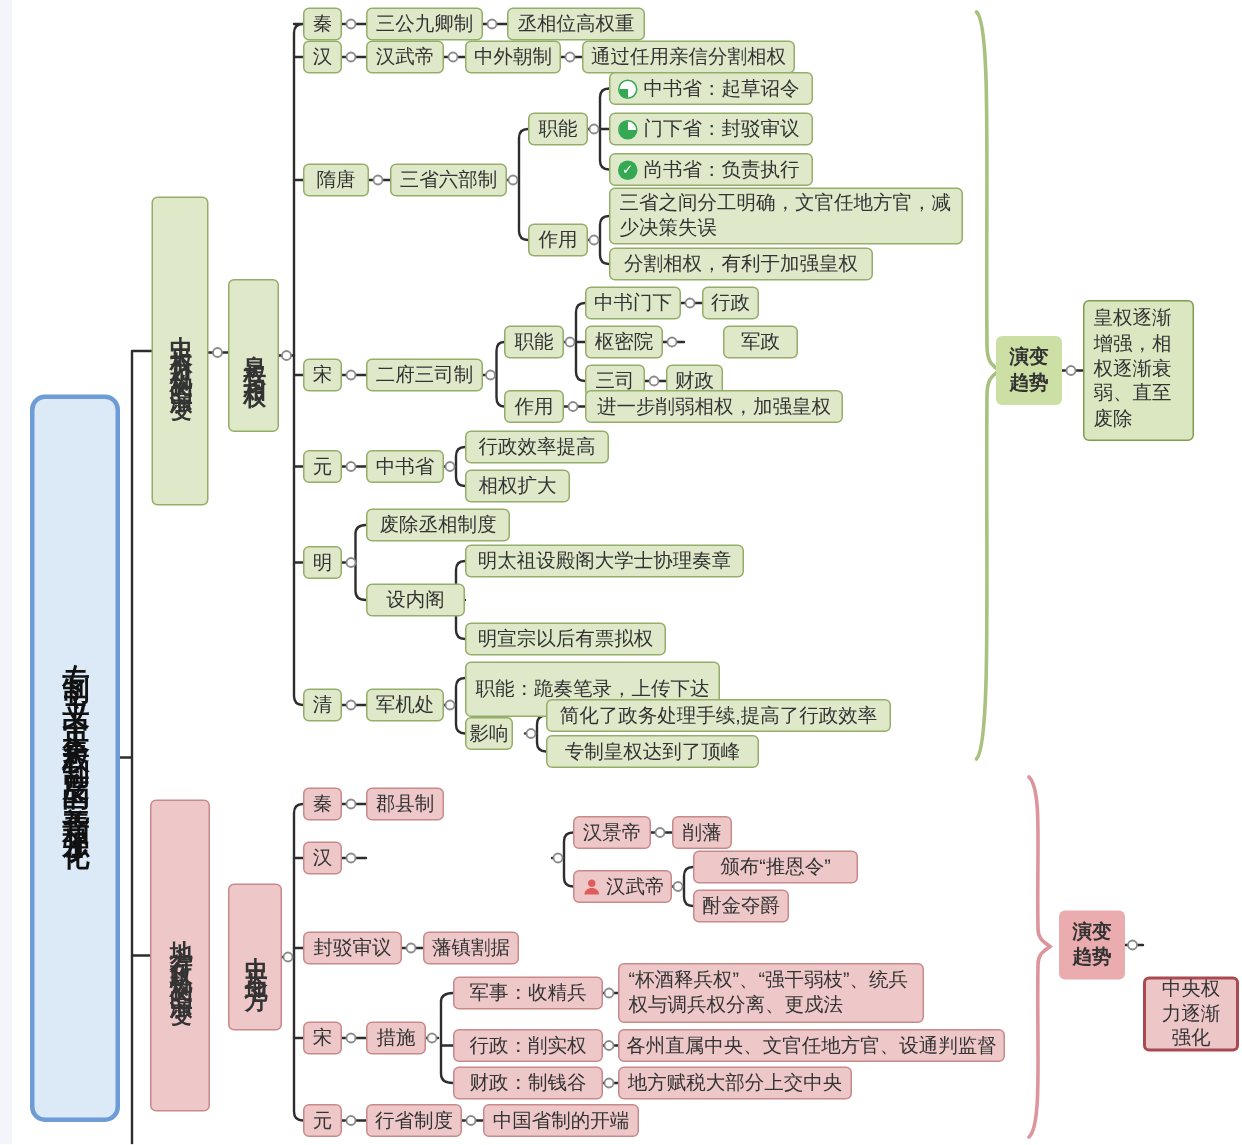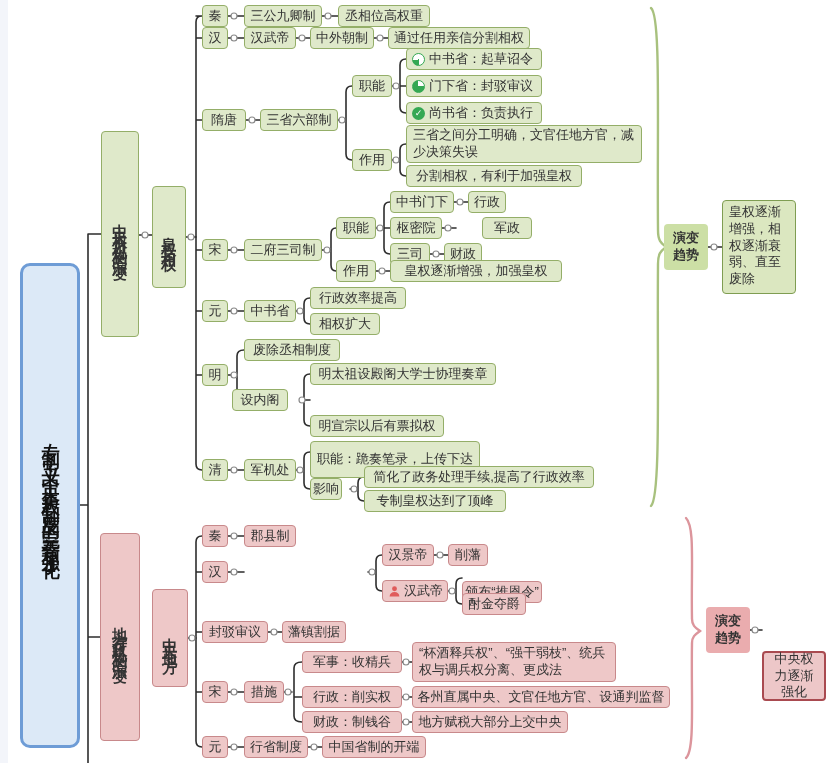--- a/index.html
+++ b/index.html
@@ -162,30 +162,30 @@
   <div class="node g" style="left:202px;top:239px;width:26px;height:22px">宋</div>
   <div class="node g" style="left:244px;top:239px;width:78px;height:22px">二府三司制</div>
   <div class="node g" style="left:336px;top:217px;width:40px;height:22px">职能</div>
   <div class="node g" style="left:390px;top:191px;width:64px;height:22px">中书门下</div>
   <div class="node g" style="left:468px;top:191px;width:38px;height:22px">行政</div>
   <div class="node g" style="left:390px;top:217px;width:52px;height:22px">枢密院</div>
   <div class="node g" style="left:482px;top:217px;width:50px;height:22px">军政</div>
   <div class="node g" style="left:390px;top:243px;width:40px;height:22px">三司</div>
   <div class="node g" style="left:444px;top:243px;width:38px;height:22px">财政</div>
   <div class="node g" style="left:336px;top:260px;width:40px;height:22px">作用</div>
-  <div class="node g" style="left:390px;top:260px;width:172px;height:22px">皇权逐渐增强，加强皇权</div>
+  <div class="node g" style="left:390px;top:260px;width:172px;height:22px">进一步削弱相权，加强皇权</div>
 
   <div class="node g" style="left:202px;top:300px;width:26px;height:22px">元</div>
   <div class="node g" style="left:244px;top:300px;width:52px;height:22px">中书省</div>
   <div class="node g" style="left:310px;top:287px;width:96px;height:22px">行政效率提高</div>
   <div class="node g" style="left:310px;top:313px;width:70px;height:22px">相权扩大</div>
 
   <div class="node g" style="left:202px;top:364px;width:26px;height:22px">明</div>
   <div class="node g" style="left:244px;top:339px;width:96px;height:22px">废除丞相制度</div>
-  <div class="node g" style="left:232px;top:389px;width:56px;height:22px">设内阁</div>
+  <div class="node g" style="left:244px;top:389px;width:66px;height:22px">设内阁</div>
   <div class="node g" style="left:310px;top:363px;width:186px;height:22px">明太祖设殿阁大学士协理奏章</div>
   <div class="node g" style="left:310px;top:415px;width:134px;height:22px">明宣宗以后有票拟权</div>
 
   <div class="node g" style="left:202px;top:459px;width:26px;height:22px">清</div>
   <div class="node g" style="left:244px;top:459px;width:52px;height:22px">军机处</div>
   <div class="node g" style="left:310px;top:441px;width:170px;height:37px">职能：跪奏笔录，上传下达</div>
   <div class="node g" style="left:310px;top:478px;width:32px;height:22px">影响</div>
   <div class="node g" style="left:364px;top:466px;width:230px;height:22px">简化了政务处理手续,提高了行政效率</div>
   <div class="node g" style="left:364px;top:490px;width:142px;height:22px">专制皇权达到了顶峰</div>
 
@@ -198,21 +198,21 @@
   <div class="node p" style="left:202px;top:561px;width:26px;height:22px">汉</div>
   <div class="node p" style="left:382px;top:544px;width:52px;height:22px">汉景帝</div>
   <div class="node p" style="left:448px;top:544px;width:40px;height:22px">削藩</div>
   <div class="node p row" style="left:382px;top:580px;width:66px;height:22px">
     <svg class="person" viewBox="0 0 24 24">
         <circle cx="12" cy="7" r="4.5" fill="#e05b5b"></circle>
         <path d="M3 21c0-5 4-8 9-8s9 3 9 8z" fill="#e05b5b"></path>
       </svg>
     <span>汉武帝</span>
   </div>
-  <div class="node p" style="left:462px;top:581px;width:80px;height:22px">颁布“推恩令”</div>
+  <div class="node p" style="left:462px;top:567px;width:110px;height:22px">颁布“推恩令”</div>
   <div class="node p" style="left:462px;top:593px;width:64px;height:22px">酎金夺爵</div>
 
   <div class="node p" style="left:202px;top:621px;width:66px;height:22px">封驳审议</div>
   <div class="node p" style="left:282px;top:621px;width:64px;height:22px">藩镇割据</div>
 
   <div class="node p" style="left:202px;top:681px;width:26px;height:22px">宋</div>
   <div class="node p" style="left:244px;top:681px;width:40px;height:22px">措施</div>
   <div class="node p" style="left:302px;top:651px;width:100px;height:22px">军事：收精兵</div>
   <div class="node p ml" style="left:412px;top:642px;width:204px;height:40px">“杯酒释兵权”、“强干弱枝”、统兵权与调兵权分离、更戍法</div>
   <div class="node p" style="left:302px;top:686px;width:100px;height:22px">行政：削实权</div>

